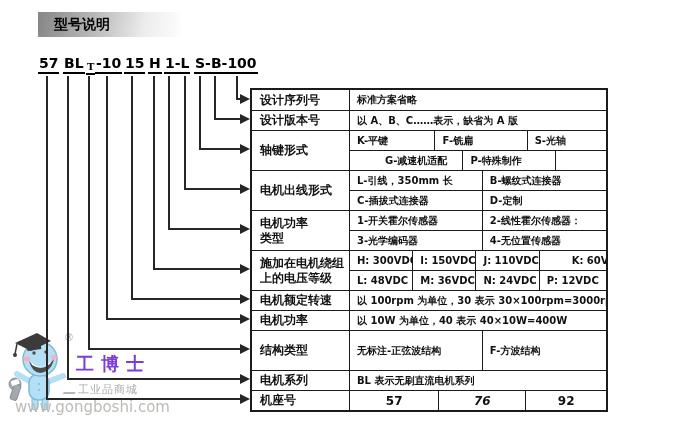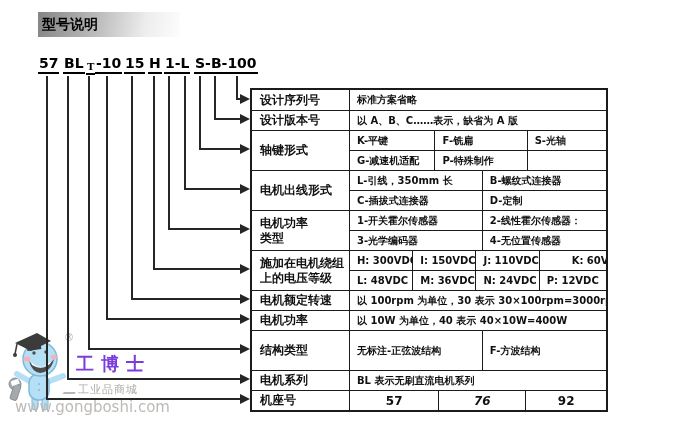--- a/index.html
+++ b/index.html
@@ -2,21 +2,21 @@
 <html><head>
 <meta charset="utf-8">
 <style>
   html,body{margin:0;padding:0;background:#ffffff;}
   .page{position:relative;width:681px;height:427px;background:#fff;overflow:hidden;
         font-family:"DejaVu Sans","Liberation Sans",sans-serif;color:#111;}
 
   
   .title-bar{position:absolute;left:38px;top:12px;width:142px;height:25px;box-sizing:border-box;
              background:linear-gradient(100deg,#858585 0%,#b9b9b9 40%,#ededed 75%,#fdfdfd 100%);
-             display:flex;align-items:center;padding-left:4px;}
+             display:flex;align-items:center;padding-left:16px;}
   .title-bar span{font-size:14px;font-weight:bold;color:#000;}
 
   
   .model{position:absolute;left:0;top:55px;height:24px;width:100%;z-index:2;}
   .seg{position:absolute;top:0;font-size:14px;font-weight:bold;line-height:16px;
        border-bottom:2.5px solid #000;padding:0 1px 1px 1px;white-space:nowrap;color:#000;}
   .seg.small{font-size:10px;line-height:11px;top:6px;border-bottom-width:2px;
              font-family:"DejaVu Serif","Liberation Serif",serif;}
 
   
@@ -166,21 +166,21 @@
         <div class="t-label">
           <span>轴键形式</span>
         </div>
         <div class="t-content">
           <div class="t-subrow">
             <div class="t-cell" style="flex: 0 0 33%;">K-平键</div>
             <div class="t-cell" style="flex: 0 0 36%;">F-铣扁</div>
             <div class="t-cell" style="flex: 0 0 31%;">S-光轴</div>
           </div>
           <div class="t-subrow">
-            <div class="t-cell" style="flex: 0 0 33%;">G-减速机适配</div>
+            <div class="t-cell" style="flex: 0 0 33%; margin-left: 28px;">G-减速机适配</div>
             <div class="t-cell" style="flex: 0 0 36%;">P-特殊制作</div>
             <div class="t-cell" style="flex: 0 0 31%;"></div>
           </div>
         </div>
       </div>
       <div class="t-row" style="height: 40px;">
         <div class="t-label">
           <span>电机出线形式</span>
         </div>
         <div class="t-content">

